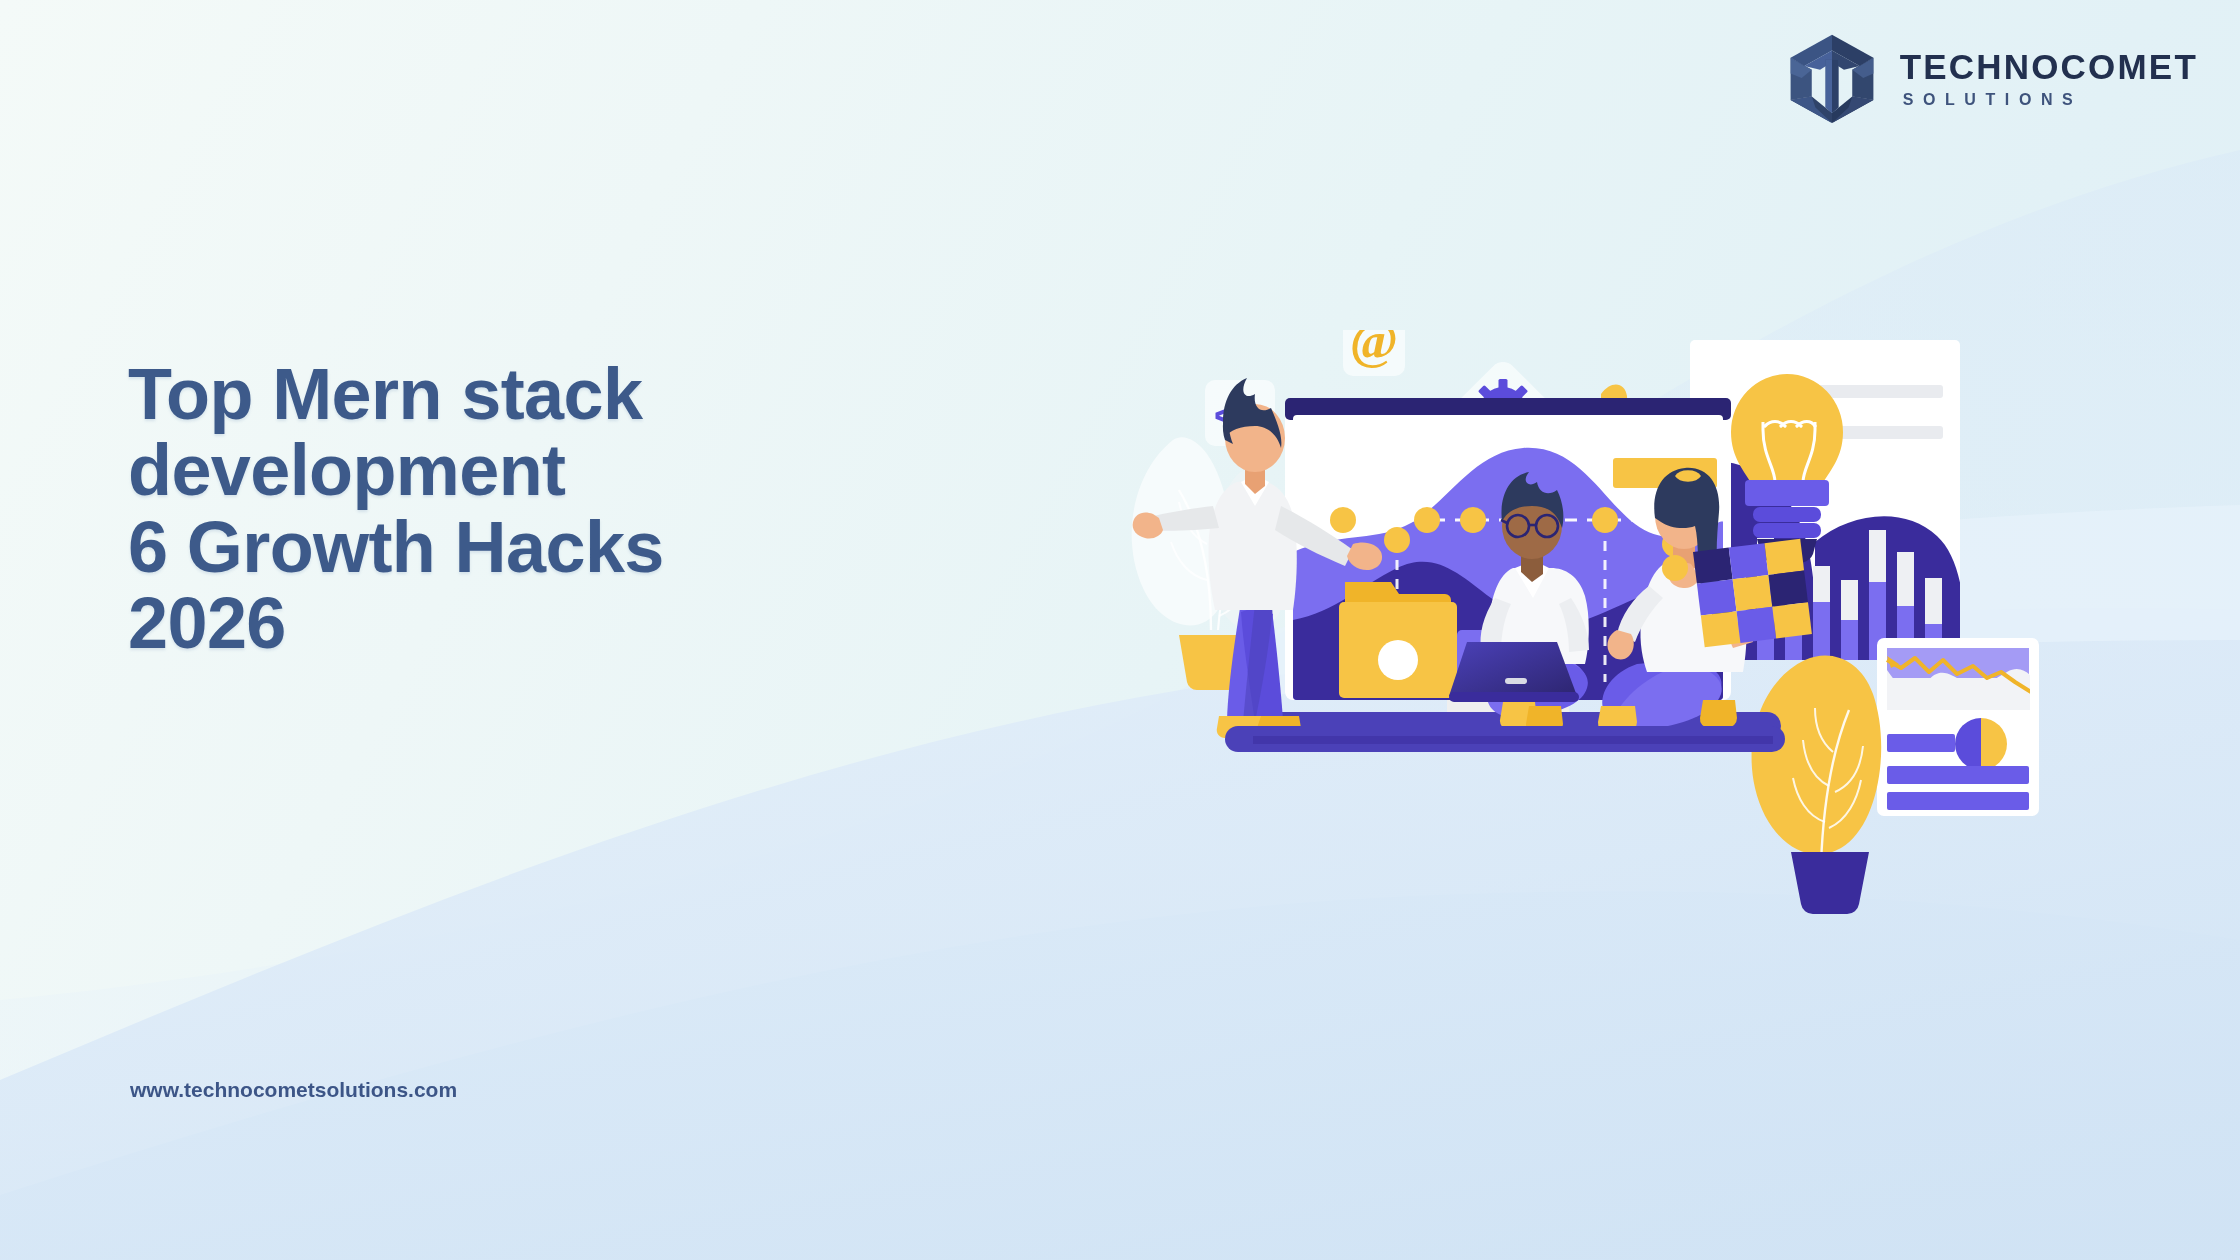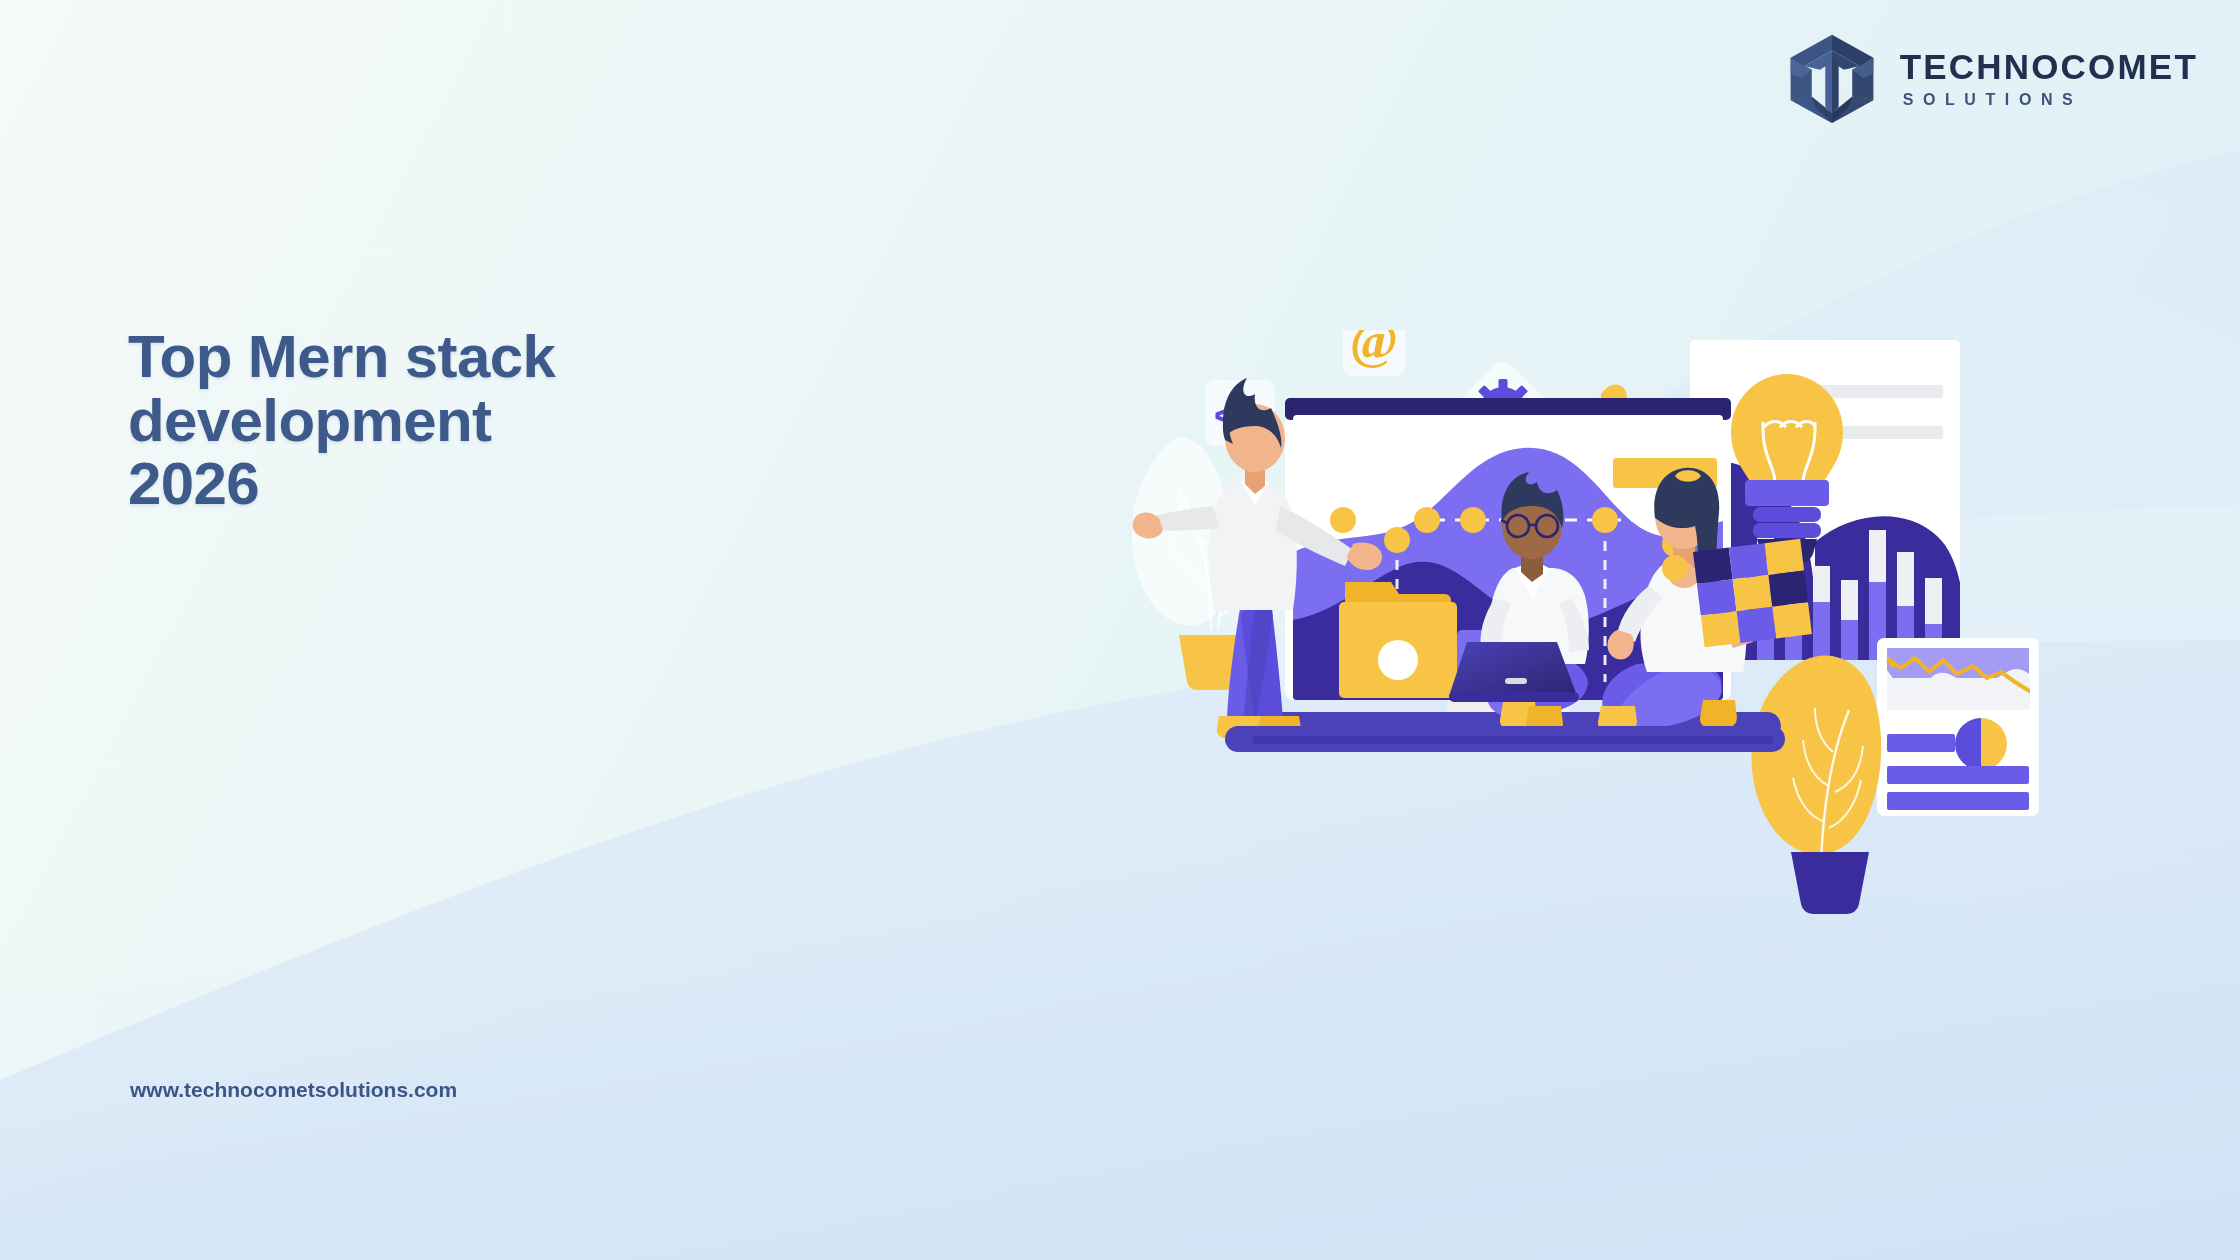--- a/index.html
+++ b/index.html
@@ -36,23 +36,23 @@
     font-size:35px; font-weight:700; letter-spacing:2.2px;
     color:#22304f; display:block; font-family:"Liberation Sans", sans-serif;
   }
   #logo-sub {
     font-size:16px; font-weight:600; letter-spacing:9.6px;
     color:#3e537c; display:block; margin-top:8px; padding-left:3px;
   }
 
   
   #headline {
-    position:absolute; left:128px; top:325px;
+    position:absolute; left:128px; top:356px;
     width:920px;
-    font-size:60px;
+    font-size:72px;
     font-weight:700;
     line-height:1.06;
     color:#3d5a8a;
     letter-spacing:-0.6px;
     text-shadow:0 2px 3px rgba(120,150,185,.22);
   }
   #headline .hl-line { display:block; white-space:nowrap; }
 
   
   #contact {
@@ -123,20 +123,21 @@
     </svg>
     <span id="logo-word">
       <span id="logo-name">TECHNOCOMET</span>
       <span id="logo-sub">SOLUTIONS</span>
     </span>
   </div>
 
   <h1 id="headline">
     <span class="hl-line">Top Mern stack</span>
     <span class="hl-line">development</span>
+    <span class="hl-line">6 Growth Hacks</span>
     <span class="hl-line">2026</span>
   </h1>
 
   <div id="contact">
     <span>www.technocometsolutions.com</span>
   </div>
 
   <div id="illustration">
   <svg viewBox="0 0 1000 620">
     <defs>

